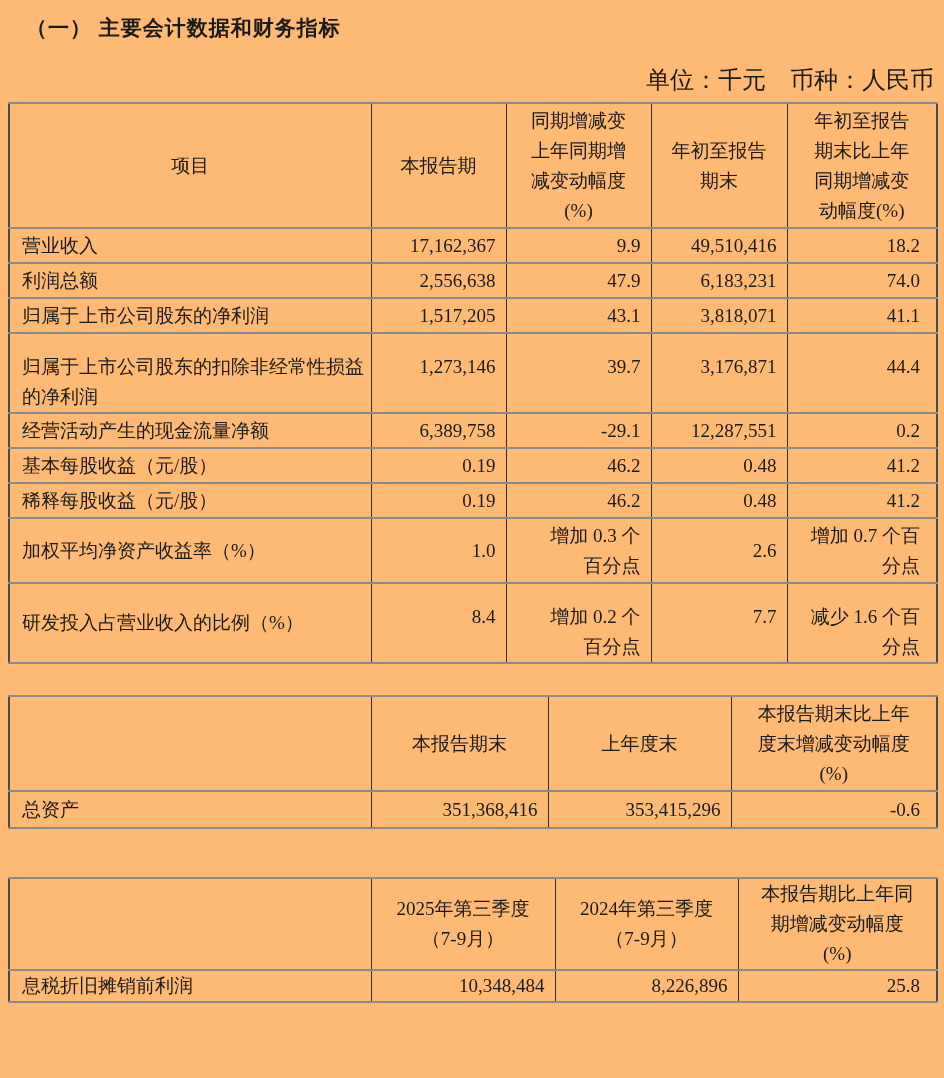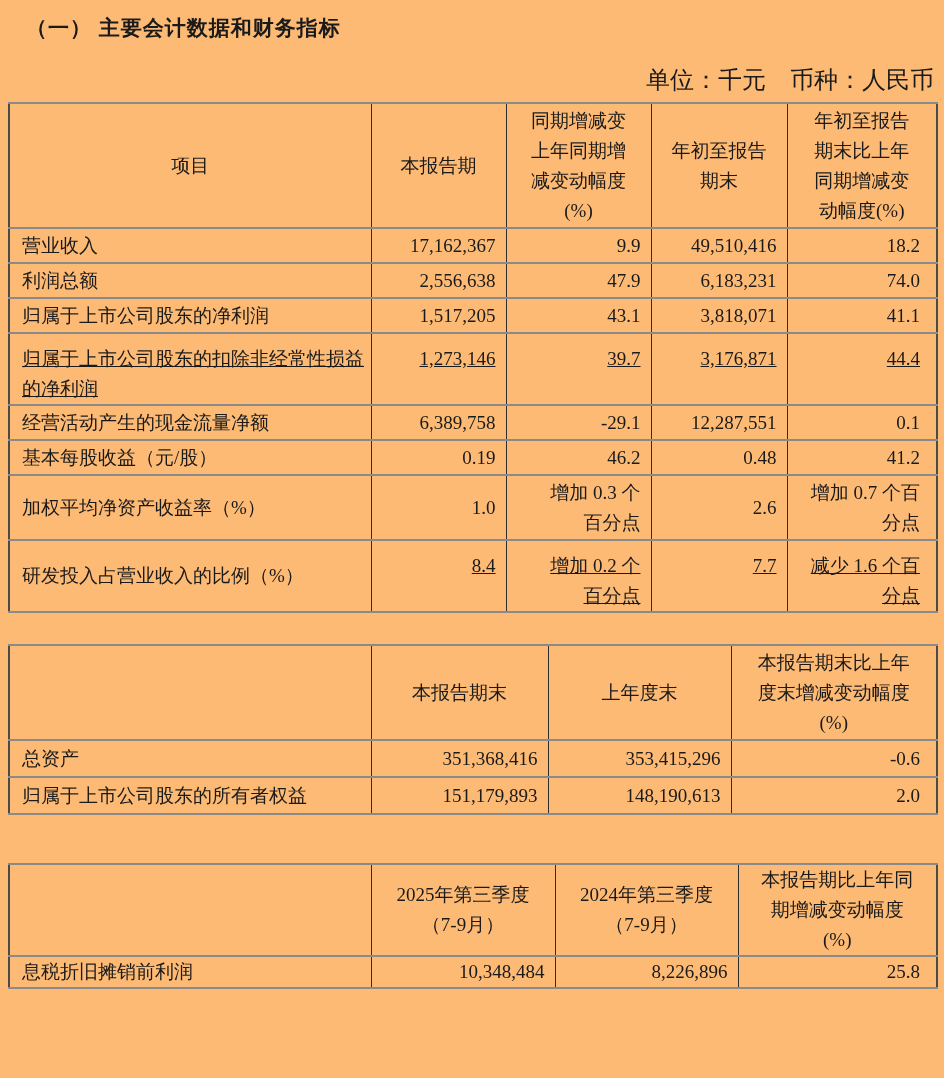--- a/index.html
+++ b/index.html
@@ -48,21 +48,21 @@
     white-space: pre-line;
     line-height: 30px;
     padding: 0;
     vertical-align: middle;
     overflow: hidden;
   }
   th { text-align: center; }
   td.label { text-align: left; padding-left: 12px; }
   td.num   { text-align: right; padding-right: 10px; }
   td.last  { padding-right: 16px; text-align: right; }
-  .vtop    { vertical-align: top; padding-top: 10px; text-decoration: underline; }
+  .vtop    { vertical-align: top; padding-top: 18px; }
   .t1-header tr { height: 125px; }
   .r-single { height: 35px; margin-left: 20px; }
   .r-double { height: 65px; }
   .t2-header tr { height: 95px; }
   .t2-row { height: 37px; margin-top: 40px; }
   .t3-header tr { height: 78px; }
   .t3-row { height: 31px; }
   .gap-t2 { height: 31px; }
   .gap-t3 { height: 48px; }
 </style>
@@ -125,24 +125,31 @@
         <td class="num vtop">1,273,146</td>
         <td class="num vtop">39.7</td>
         <td class="num vtop">3,176,871</td>
         <td class="num last vtop">44.4</td>
       </tr>
       <tr class="r-single">
         <td class="label">经营活动产生的现金流量净额</td>
         <td class="num">6,389,758</td>
         <td class="num">-29.1</td>
         <td class="num">12,287,551</td>
-        <td class="num last">0.1</td>
+        <td class="num last">0.2</td>
       </tr>
       <tr class="r-single">
         <td class="label">基本每股收益（元/股）</td>
+        <td class="num">0.19</td>
+        <td class="num">46.2</td>
+        <td class="num">0.48</td>
+        <td class="num last">41.2</td>
+      </tr>
+      <tr class="r-single">
+        <td class="label">稀释每股收益（元/股）</td>
         <td class="num">0.19</td>
         <td class="num">46.2</td>
         <td class="num">0.48</td>
         <td class="num last">41.2</td>
       </tr>
       <tr class="r-double">
         <td class="label">加权平均净资产收益率（%）</td>
         <td class="num">1.0</td>
         <td class="num">增加 0.3 个
 百分点</td>
@@ -180,26 +187,20 @@
 度末增减变动幅度
 (%)</th>
       </tr>
     </thead>
     <tbody>
       <tr class="t2-row">
         <td class="label">总资产</td>
         <td class="num">351,368,416</td>
         <td class="num">353,415,296</td>
         <td class="num last">-0.6</td>
-      </tr>
-      <tr class="t2-row">
-        <td class="label">归属于上市公司股东的所有者权益</td>
-        <td class="num">151,179,893</td>
-        <td class="num">148,190,613</td>
-        <td class="num last">2.0</td>
       </tr>
     </tbody>
   </table>
 
   <div class="gap-t3"></div>
 
   <table>
     <colgroup>
       <col style="width:362px">
         <col style="width:184px">

